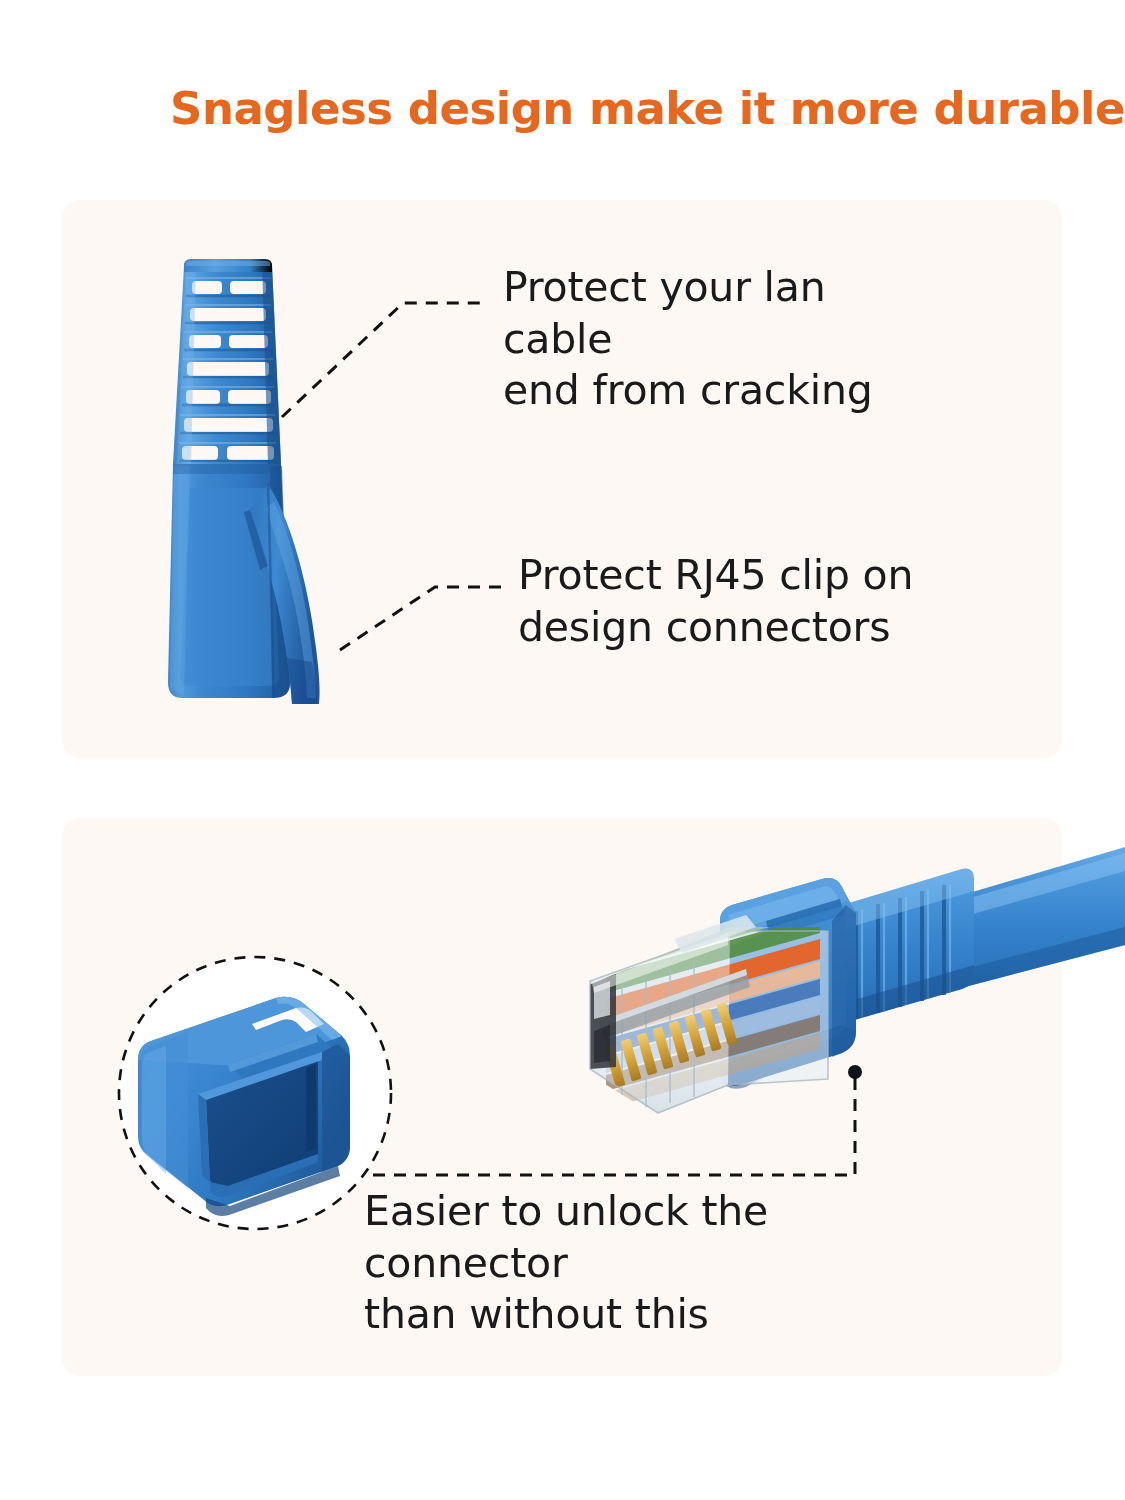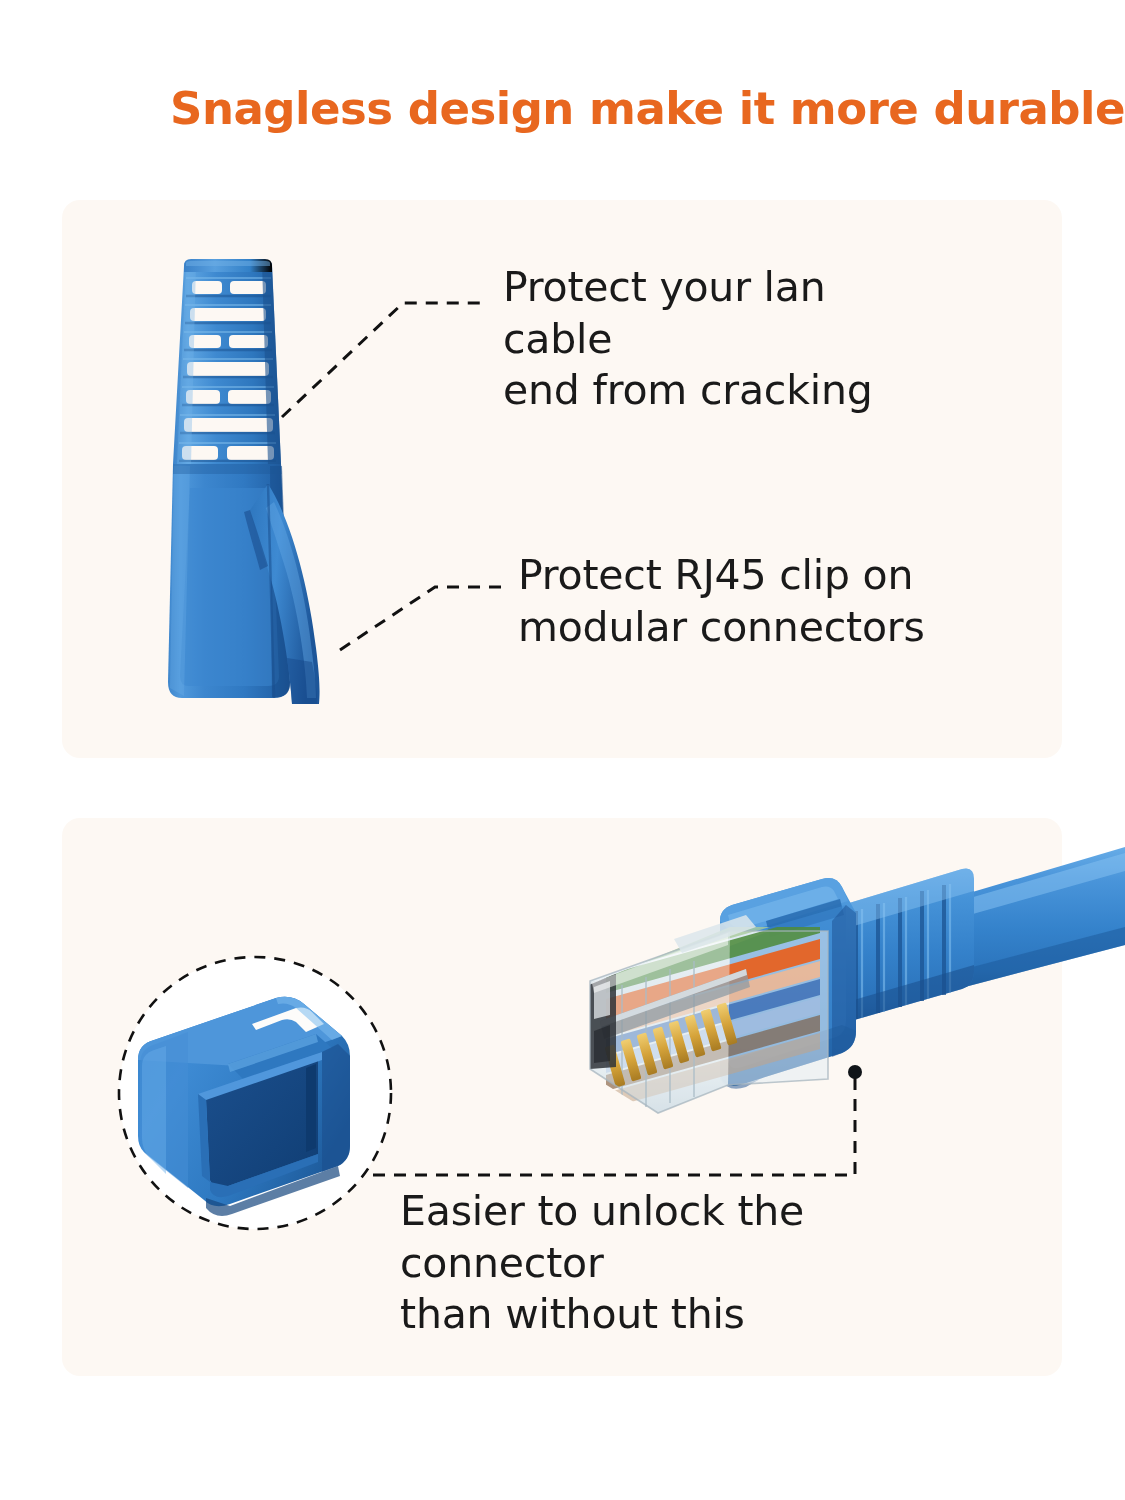--- a/index.html
+++ b/index.html
@@ -54,21 +54,21 @@
     position: absolute;
     font-family: "DejaVu Sans", sans-serif;
     font-size: 41px;
     line-height: 1.26;
     color: #1A1A1A;
     letter-spacing: -0.2px;
     white-space: pre-line;
   }
   #cap-1 { left: 503px; top: 262px; width: 430px; }
   #cap-2 { left: 518px; top: 550px; width: 430px; }
-  #cap-3 { left: 400px; top: 1186px; width: 560px; }
+  #cap-3 { left: 364px; top: 1186px; width: 560px; }
 
   
   .overlay {
     position: absolute;
     left: 0; top: 0;
     width: 1125px;
     height: 1500px;
     pointer-events: none;
   }
 
@@ -448,21 +448,21 @@
 
       <path d="M104,104 L176,80 L186,92 L112,118 Z" fill="#DCE6EB" opacity="0.85"></path>
     </g>
   </svg>
 </div>
 
 <div class="caption" id="cap-1">Protect your lan cable
 end from cracking</div>
 
 <div class="caption" id="cap-2">Protect RJ45 clip on
-modular connectors</div>
+design connectors</div>
 
 <div class="caption" id="cap-3">Easier to unlock the connector
 than without this</div>
 
 <svg class="overlay" viewBox="0 0 1125 1500" xmlns="http://www.w3.org/2000/svg">
 
   <polyline points="282,417 403,303 488,303" fill="none" stroke="#111111" stroke-width="3" stroke-dasharray="12 9" stroke-linecap="butt"></polyline>
 
   <polyline points="340,650 435,587 503,587" fill="none" stroke="#111111" stroke-width="3" stroke-dasharray="12 9" stroke-linecap="butt"></polyline>
 

